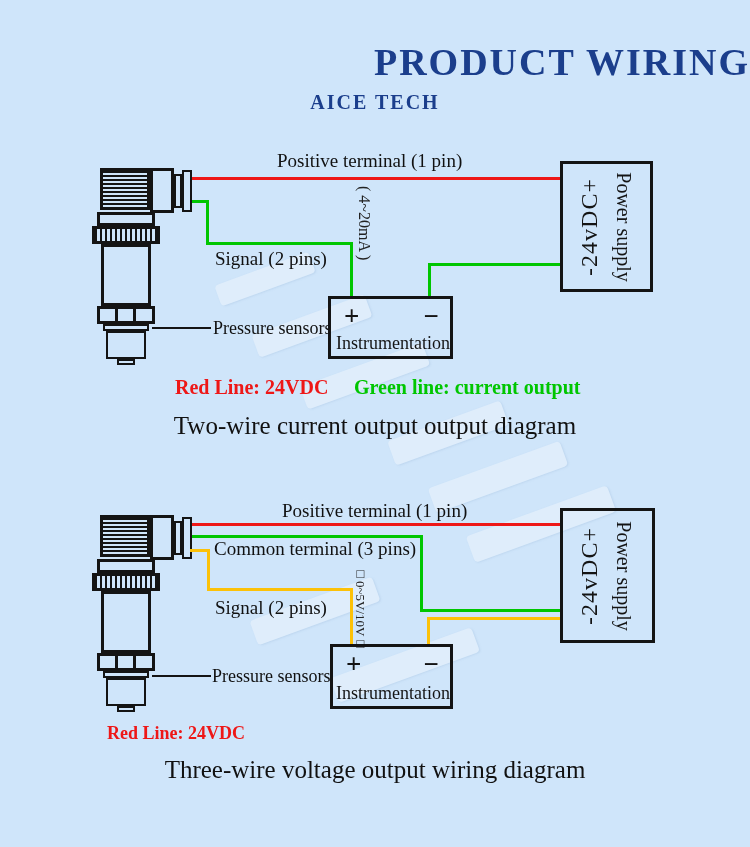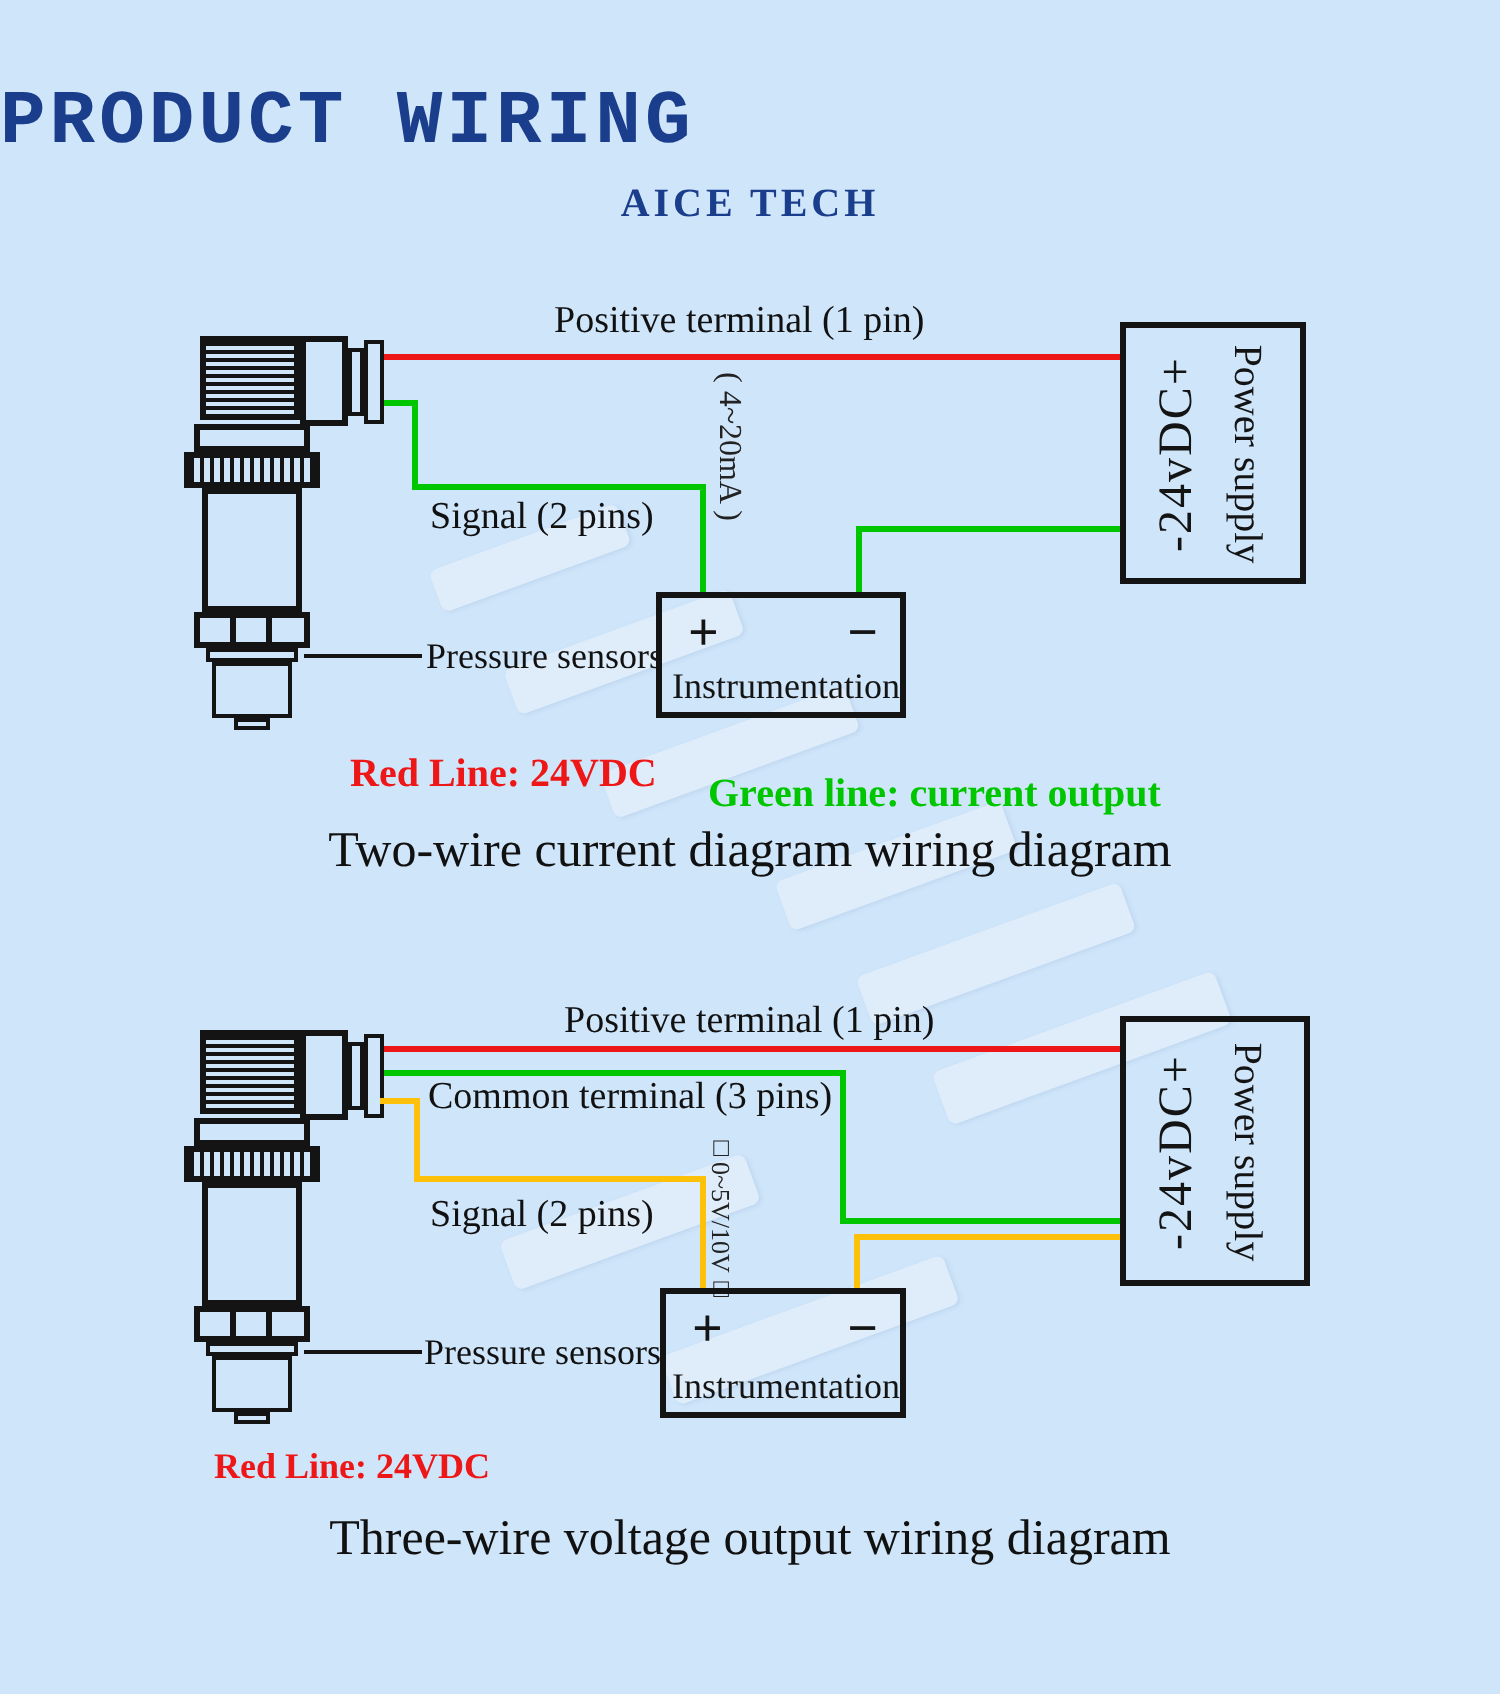--- a/index.html
+++ b/index.html
@@ -3,22 +3,22 @@
 <meta charset="utf-8">
 <style>
   html,body{margin:0;padding:0;}
   .canvas{
     position:relative; width:750px; height:847px; overflow:hidden;
     background:#cfe5fa;
     font-family:"Liberation Serif", serif;
     color:#141414;
   }
   
-  .hdr-title{position:absolute; top:40px; left:0; width:750px; text-align:left;
-    font-size:38px; font-weight:bold; letter-spacing:2px; color:#1b3e8c;font-family:Liberation Mono, monospace;}
+  .hdr-title{position:absolute; top:40px; left:0; width:750px; text-align:right;
+    font-size:38px; font-weight:bold; letter-spacing:2px; color:#1b3e8c;}
   .hdr-sub{position:absolute; top:91px; left:0; width:750px; text-align:center;
     font-size:20px; font-weight:bold; letter-spacing:2px; color:#1b3e8c;}
   
   .wm{position:absolute; background:rgba(255,255,255,0.33); border-radius:4px;
       box-shadow:1px 1px 2px rgba(160,190,220,0.35);}
   
   .wire{position:absolute;}
   .red{background:#ee1717;}
   .green{background:#00c600;}
   .yellow{background:#fcc108;}
@@ -109,22 +109,22 @@
     <span class="inst-minus">−</span>
     <span class="inst-name">Instrumentation</span>
   </div>
 
   <div class="box" style="left:560px;top:161px;width:87px;height:125px;">
     <span class="ps-rail">-24vDC+</span>
     <span class="ps-name">Power supply</span>
   </div>
 
   <div class="legend" style="left:175px;top:376px;font-size:20px;color:#ee1717;">Red Line: 24VDC</div>
-  <div class="legend" style="left:354px;top:376px;font-size:20px;color:#00c600;margin-top:10px;">Green line: current output</div>
-  <div class="dg-title" style="top:412px;">Two-wire current diagram wiring diagram</div>
+  <div class="legend" style="left:354px;top:376px;font-size:20px;color:#00c600;">Green line: current output</div>
+  <div class="dg-title" style="top:412px;">Two-wire current output output diagram</div>
 
   <div class="sensor" style="left:92px;top:513px;">
     <div class="s-cap"></div>
     <div class="s-caphead"></div>
     <div class="s-step1"></div>
     <div class="s-step2"></div>
     <div class="s-flange"></div>
     <div class="s-knurl"></div>
     <div class="s-body"></div>
     <div class="s-hex">

